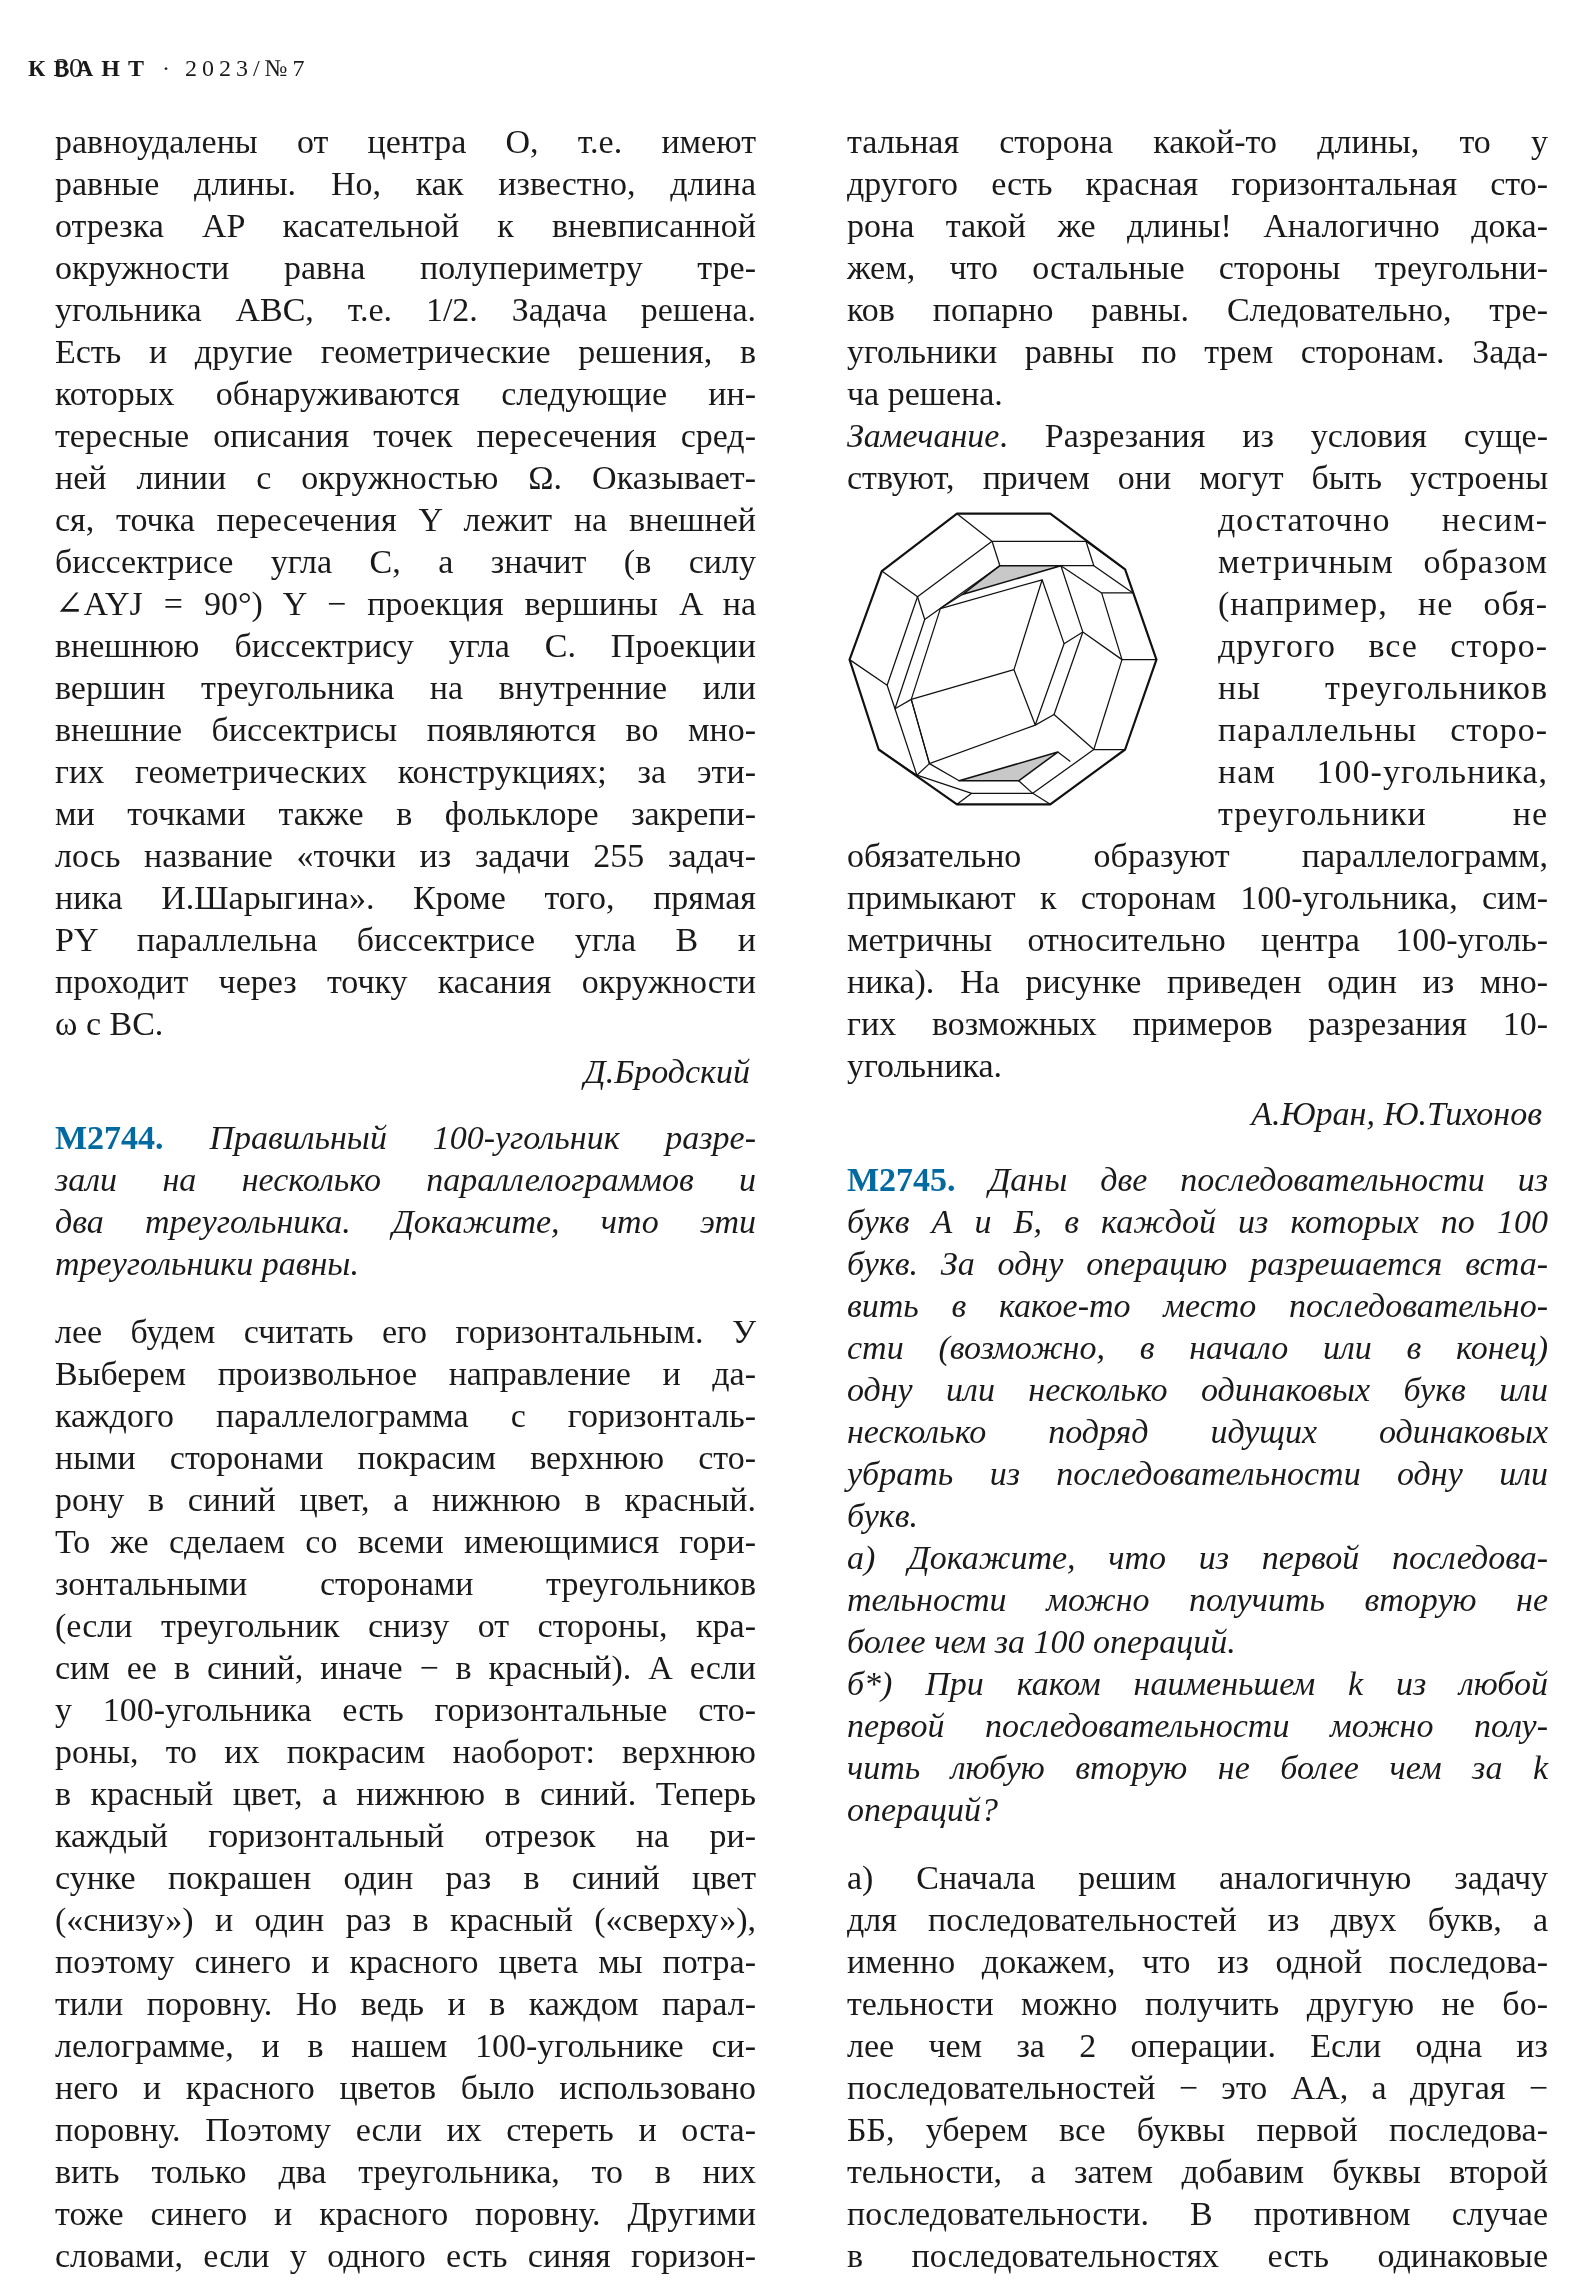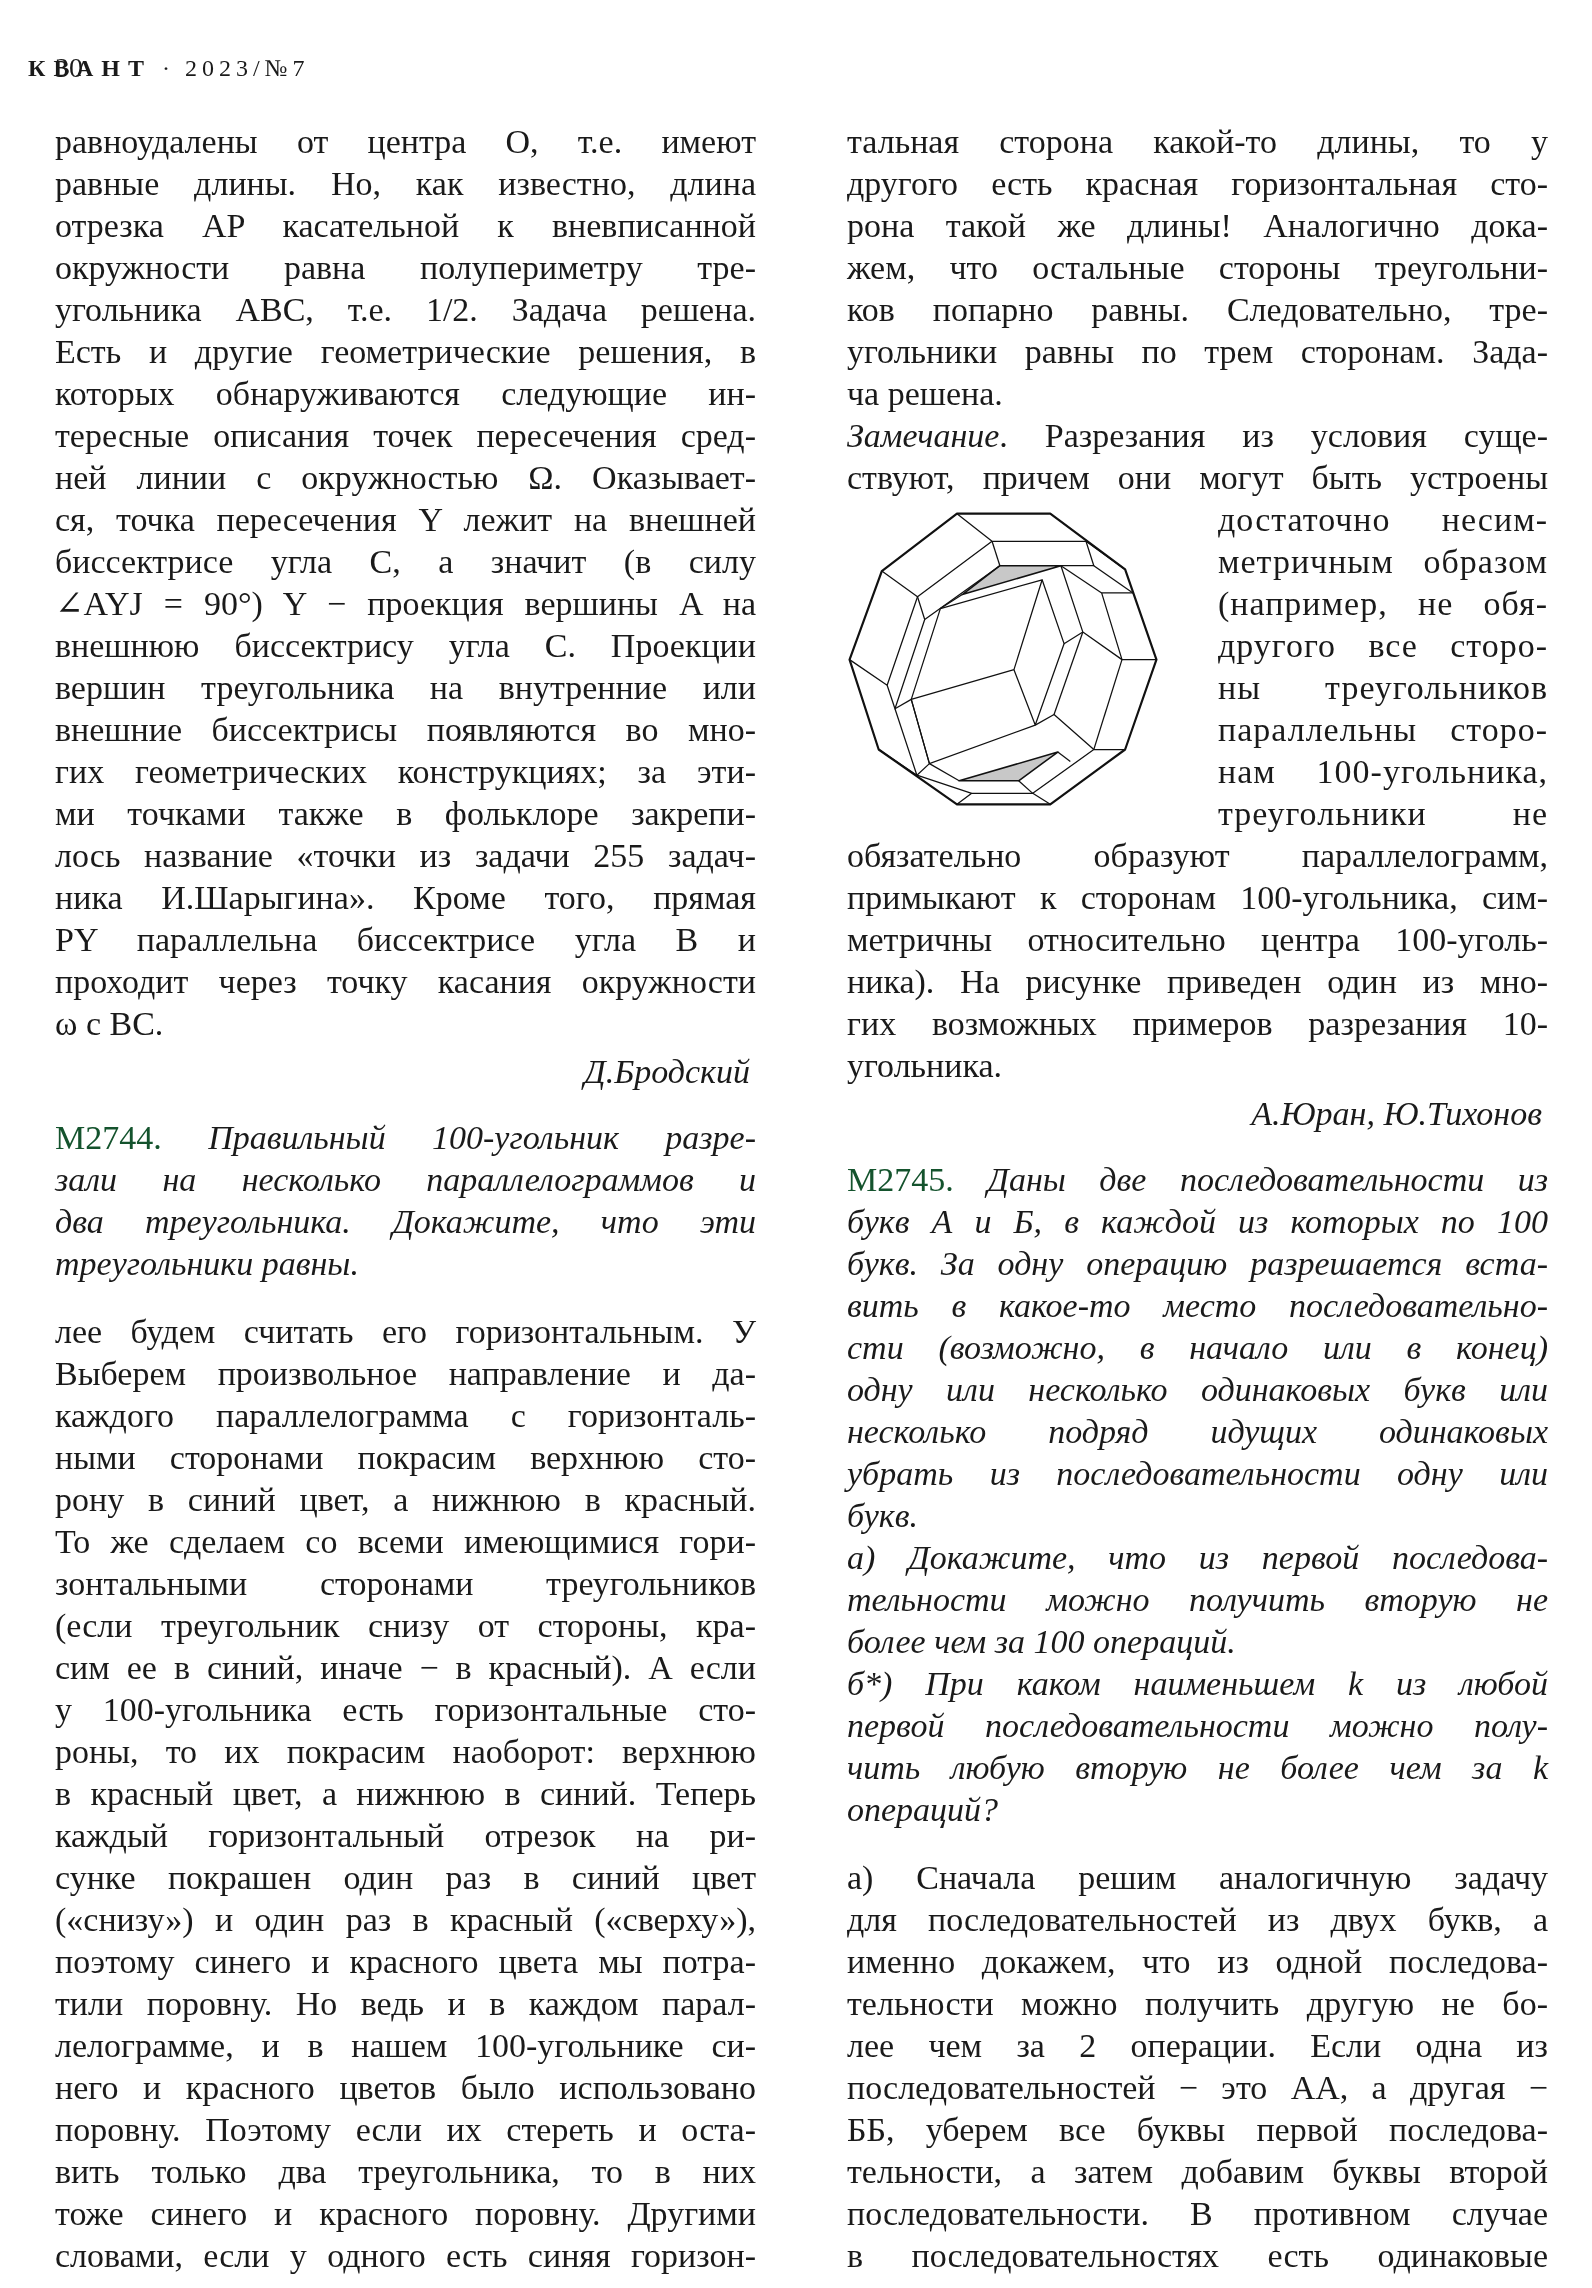--- a/index.html
+++ b/index.html
@@ -24,21 +24,21 @@
     text-align: justify; hyphens: manual;
   }
   .col-left { left: 55px; }
   .col-right { left: 847px; }
   .col p { margin: 6px; }
   .col .line { display: block; text-align: justify; text-align-last: justify; white-space: nowrap; }
   .col .line.last { text-align-last: left; }
   .it { font-style: italic; }
   .author { text-align: right; font-style: italic; margin: 0; }
   .problem { margin-top: 24px; }
-  .problem-num { color: #14532d; font-weight: normal; font-style: normal; }
+  .problem-num { color: #0369a1; font-weight: bold; font-style: normal; }
   .gap { height: 26px; }
   .figure-wrap { position: relative; height: 0; }
   .figure {
     position: absolute; left: -8px; top: 0; width: 328px; height: 310px;
   }
   .wrapped { margin-left: 371px; }
   .wrapped .line { letter-spacing: 1px; }
 </style>
 </head>
 <body>

